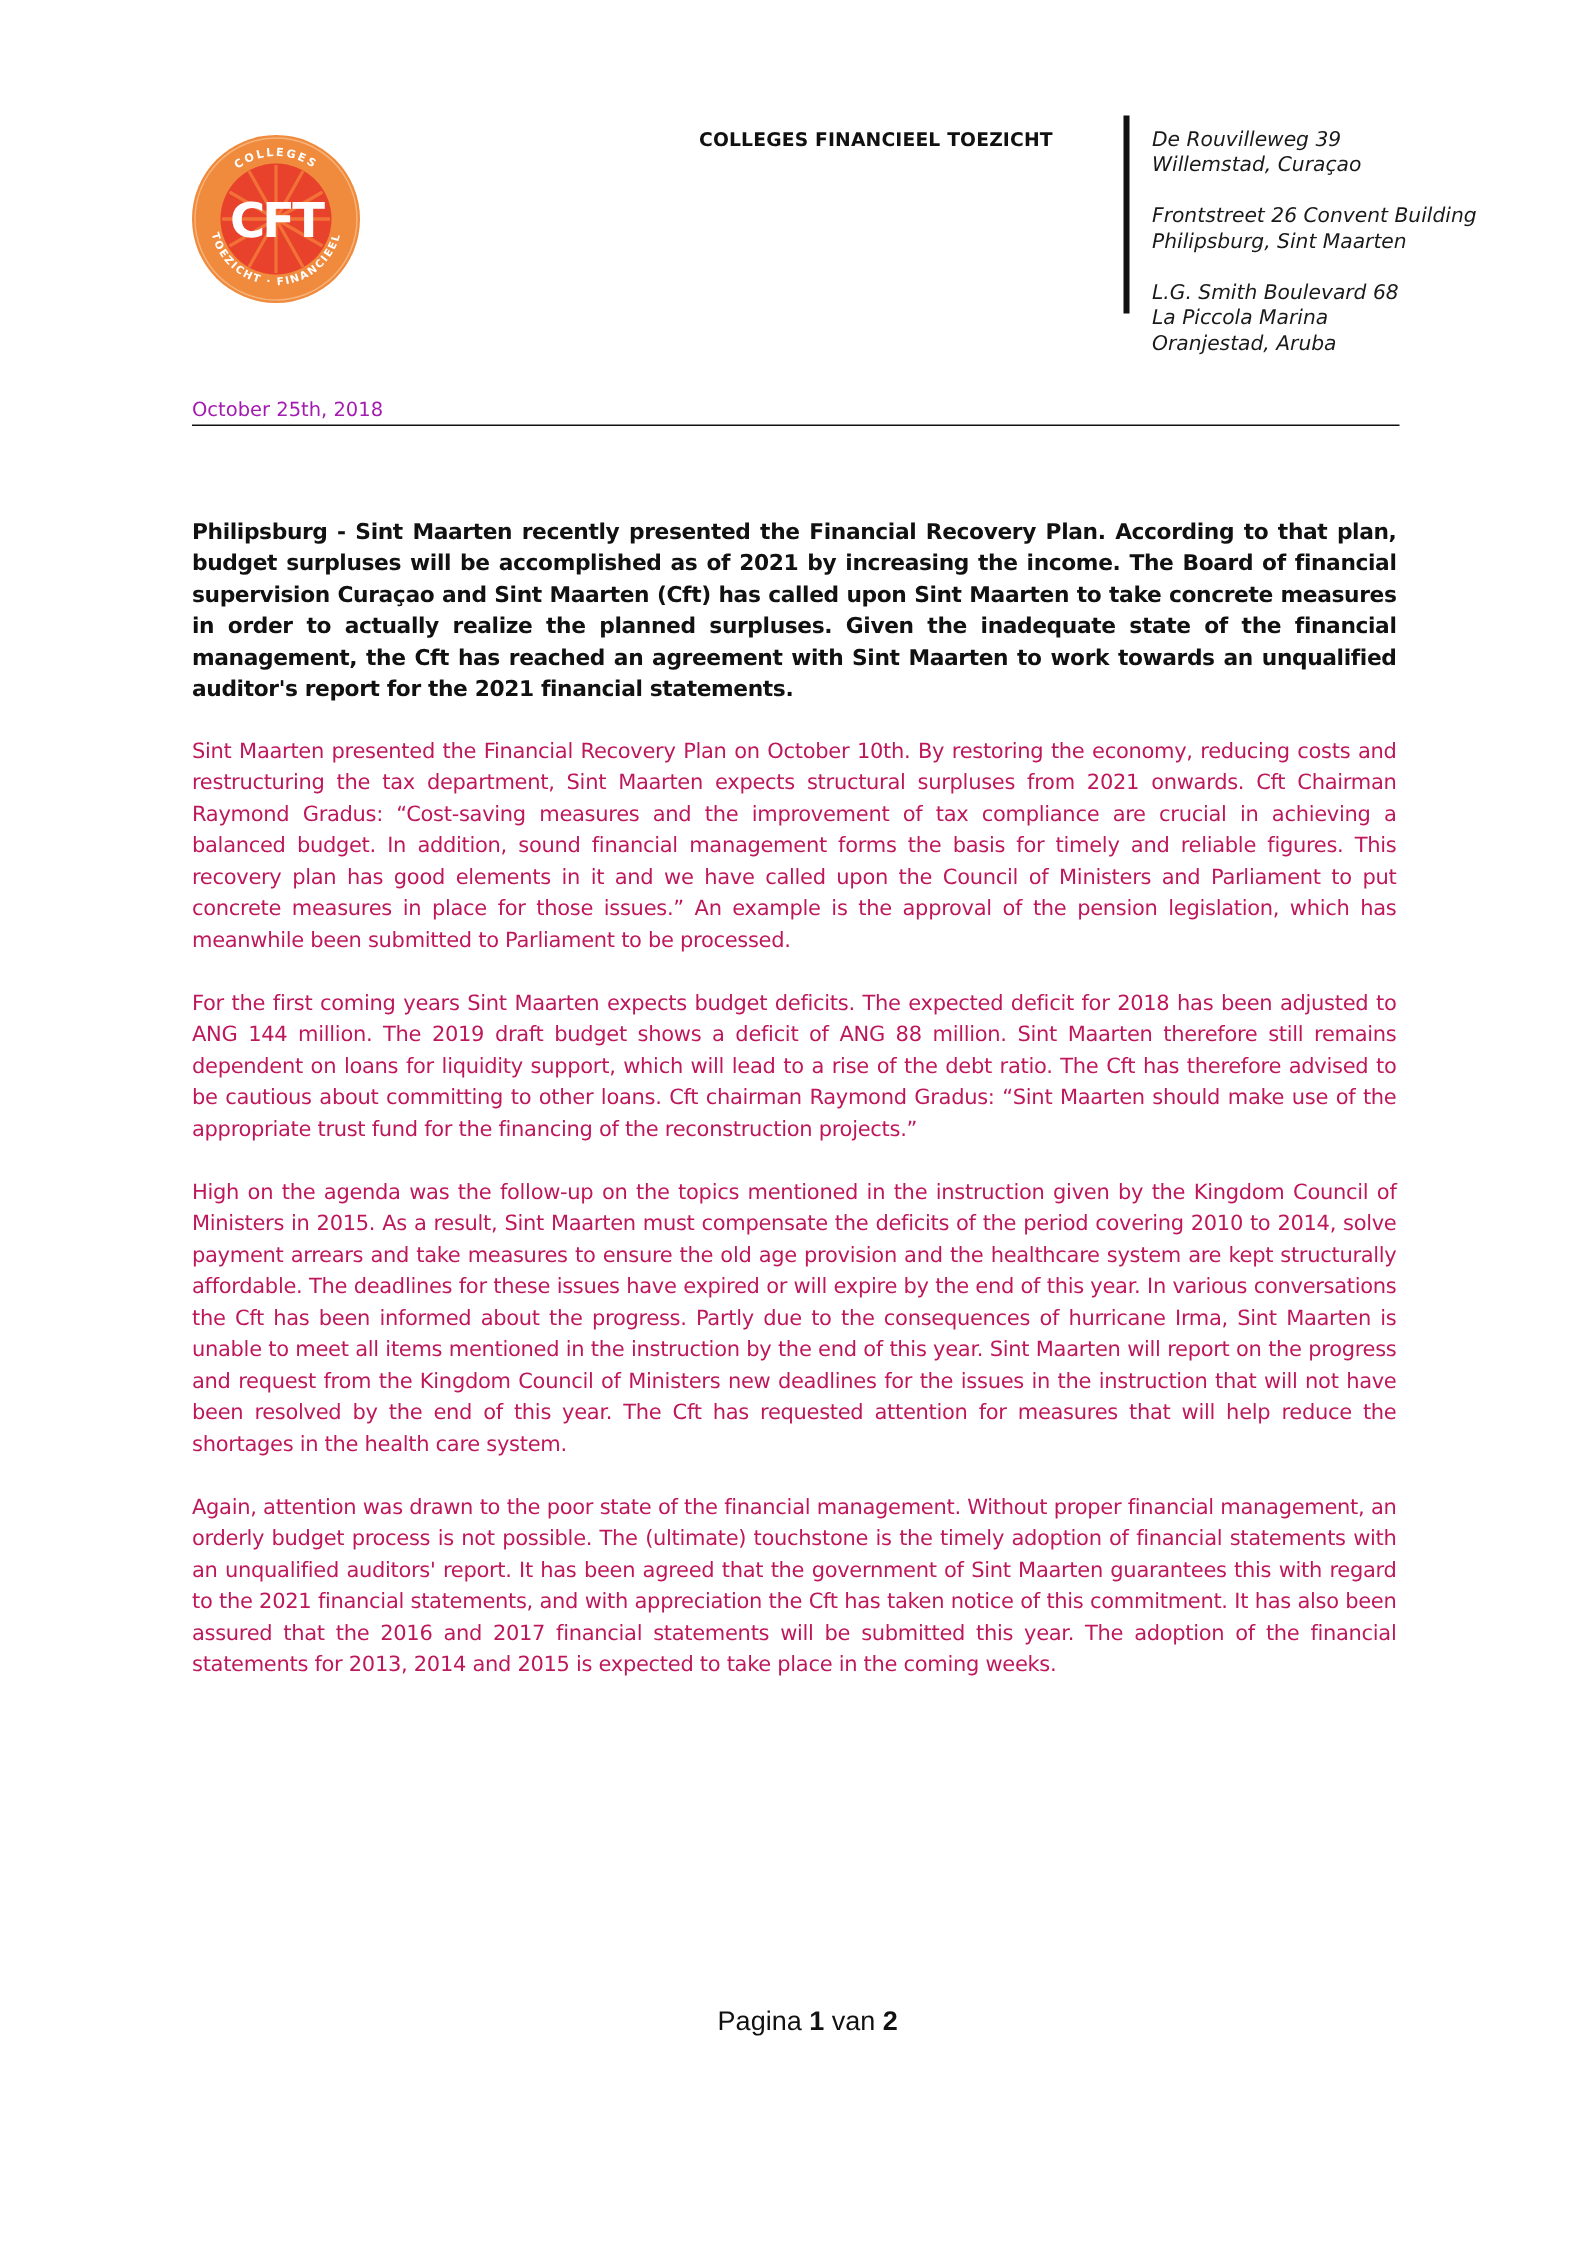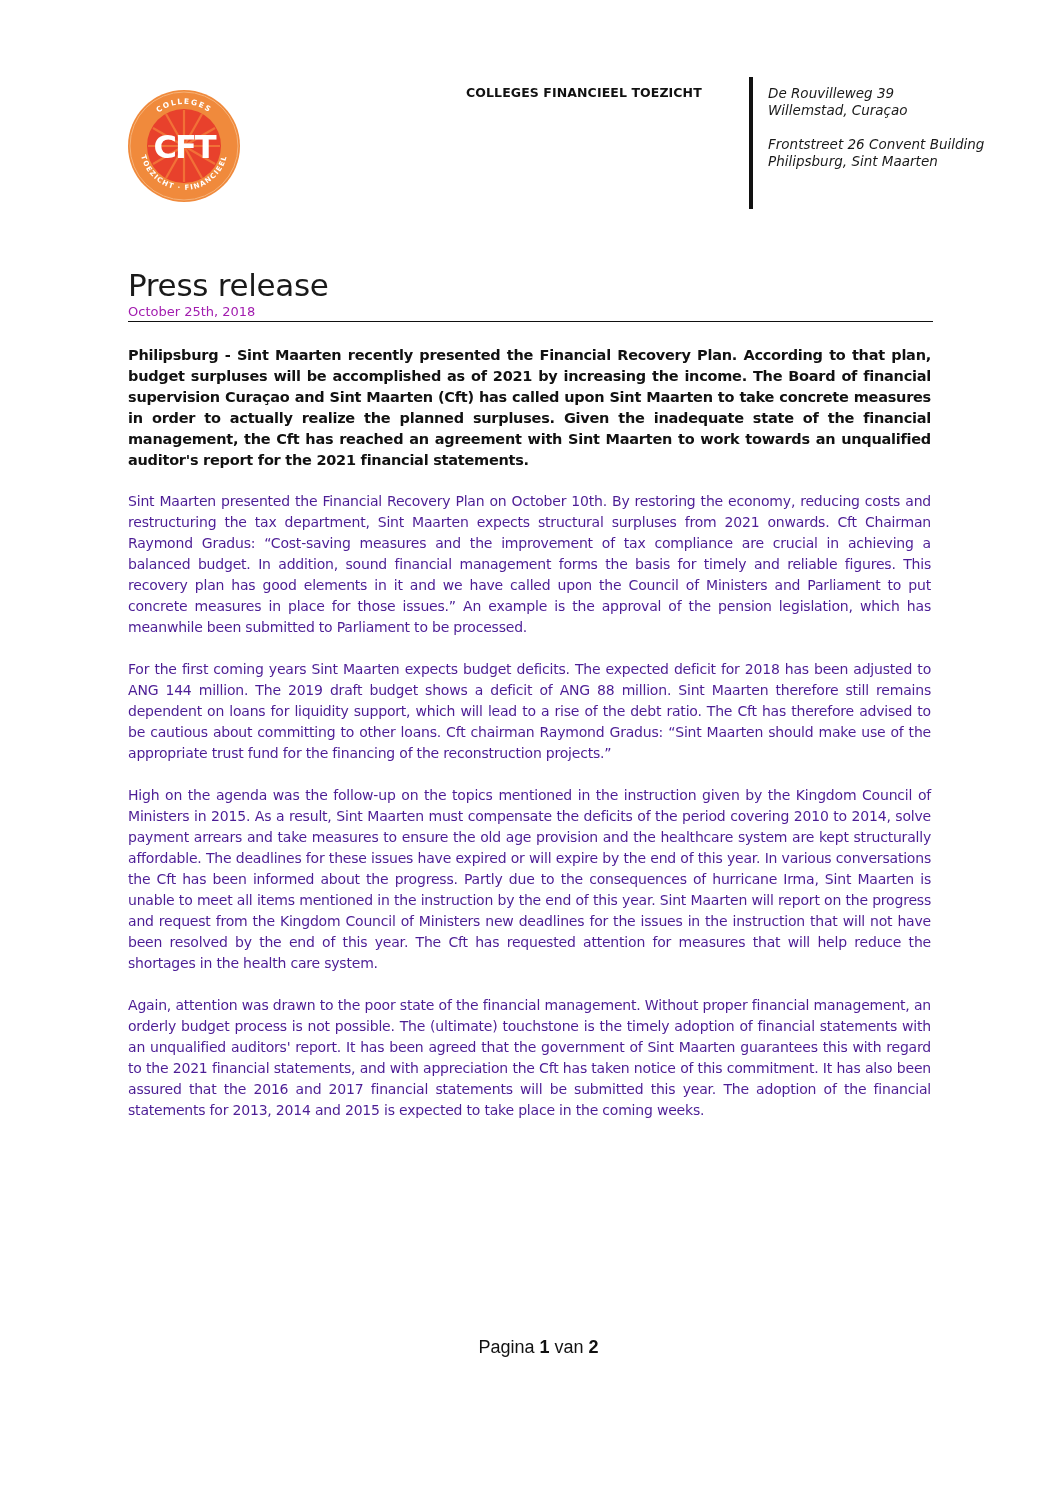--- a/index.html
+++ b/index.html
@@ -91,21 +91,21 @@
       letter-spacing: -0.25px;
       margin-bottom: 20px;
       color: #111;
     }
     .para {
       font-size: 14px;
       line-height: 21px;
       text-align: justify;
       letter-spacing: -0.2px;
       margin-bottom: 21px;
-      color: #4c1d95;
+      color: #be185d;
     }
     .footer {
       position: absolute;
       left: 0; top: 1337px;
       width: 1058px;
       text-align: center;
       font-family: "Liberation Sans", sans-serif;
       font-size: 18px;
       color: #111;
       padding-left: 19px;
@@ -154,24 +154,28 @@
 
 <div class="addresses">
   <div class="block">
     <span class="line">De Rouvilleweg 39</span>
     <span class="line">Willemstad, Curaçao</span>
   </div>
   <div class="block">
     <span class="line">Frontstreet 26 Convent Building</span>
     <span class="line">Philipsburg, Sint Maarten</span>
   </div>
+  <div class="block">
+    <span class="line">L.G. Smith Boulevard 68</span>
+    <span class="line">La Piccola Marina</span>
+    <span class="line">Oranjestad, Aruba</span>
+  </div>
 </div>
 
 <div class="title-block">
-  <div class="press-title">Press release</div>
   <div class="press-date">October 25th, 2018</div>
 </div>
 
 <div class="content">
   <p class="lead">Philipsburg - Sint Maarten recently presented the Financial Recovery Plan. According to that plan, budget surpluses will be accomplished as of 2021 by increasing the income. The Board of financial supervision Curaçao and Sint Maarten (Cft) has called upon Sint Maarten to take concrete measures in order to actually realize the planned surpluses. Given the inadequate state of the financial management, the Cft has reached an agreement with Sint Maarten to work towards an unqualified auditor's report for the 2021 financial statements.</p>
   <p class="para">Sint Maarten presented the Financial Recovery Plan on October 10th. By restoring the economy, reducing costs and restructuring the tax department, Sint Maarten expects structural surpluses from 2021 onwards. Cft Chairman Raymond Gradus: “Cost-saving measures and the improvement of tax compliance are crucial in achieving a balanced budget. In addition, sound financial management forms the basis for timely and reliable figures. This recovery plan has good elements in it and we have called upon the Council of Ministers and Parliament to put concrete measures in place for those issues.” An example is the approval of the pension legislation, which has meanwhile been submitted to Parliament to be processed.</p>
   <p class="para">For the first coming years Sint Maarten expects budget deficits. The expected deficit for 2018 has been adjusted to ANG 144 million. The 2019 draft budget shows a deficit of ANG 88 million. Sint Maarten therefore still remains dependent on loans for liquidity support, which will lead to a rise of the debt ratio. The Cft has therefore advised to be cautious about committing to other loans. Cft chairman Raymond Gradus: “Sint Maarten should make use of the appropriate trust fund for the financing of the reconstruction projects.”</p>
   <p class="para">High on the agenda was the follow-up on the topics mentioned in the instruction given by the Kingdom Council of Ministers in 2015. As a result, Sint Maarten must compensate the deficits of the period covering 2010 to 2014, solve payment arrears and take measures to ensure the old age provision and the healthcare system are kept structurally affordable. The deadlines for these issues have expired or will expire by the end of this year. In various conversations the Cft has been informed about the progress. Partly due to the consequences of hurricane Irma, Sint Maarten is unable to meet all items mentioned in the instruction by the end of this year. Sint Maarten will report on the progress and request from the Kingdom Council of Ministers new deadlines for the issues in the instruction that will not have been resolved by the end of this year. The Cft has requested attention for measures that will help reduce the shortages in the health care system.</p>
   <p class="para">Again, attention was drawn to the poor state of the financial management. Without proper financial management, an orderly budget process is not possible. The (ultimate) touchstone is the timely adoption of financial statements with an unqualified auditors' report. It has been agreed that the government of Sint Maarten guarantees this with regard to the 2021 financial statements, and with appreciation the Cft has taken notice of this commitment. It has also been assured that the 2016 and 2017 financial statements will be submitted this year. The adoption of the financial statements for 2013, 2014 and 2015 is expected to take place in the coming weeks.</p>
 </div>

